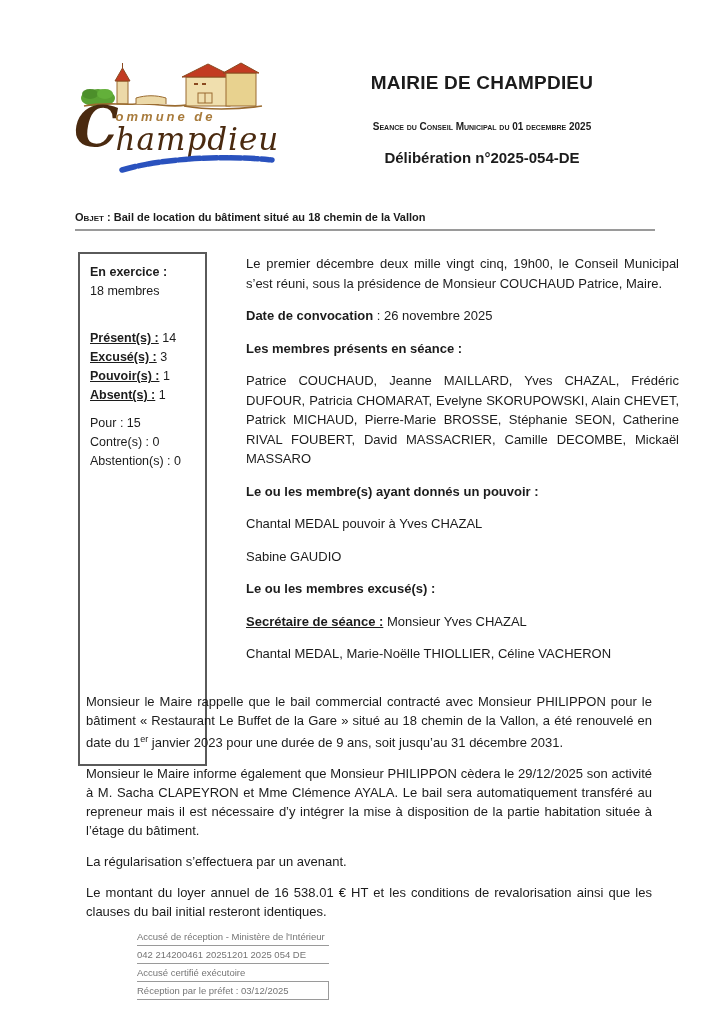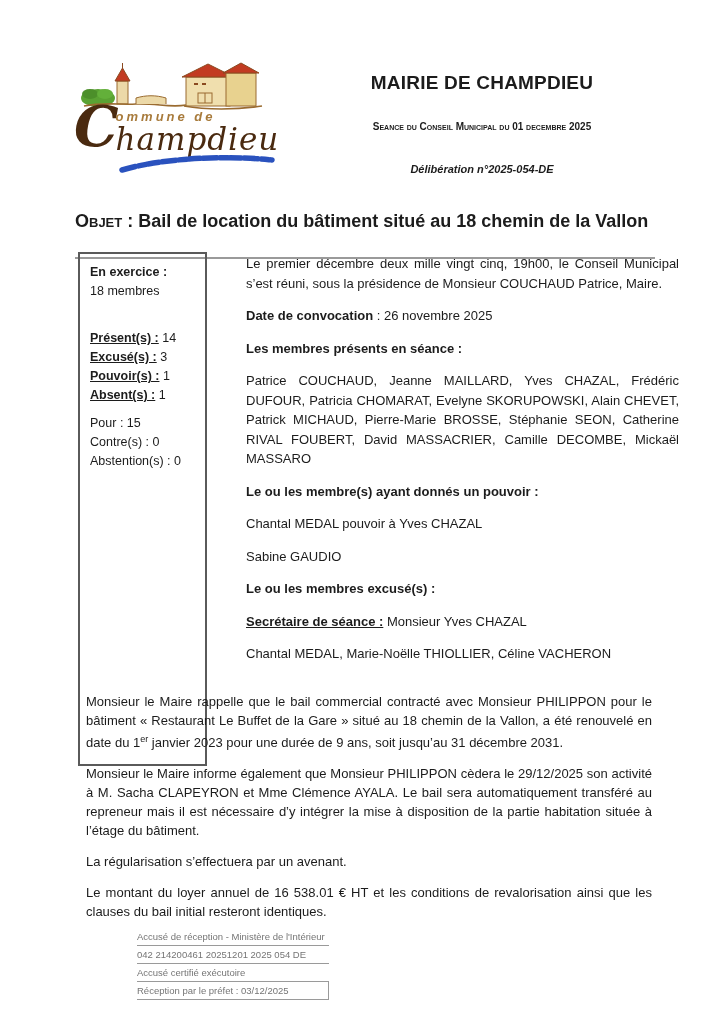--- a/index.html
+++ b/index.html
@@ -26,27 +26,27 @@
   .logo-name{
     display:block;font-size:31px;color:#4a2a10;letter-spacing:1px;
     margin-top:-3px;font-family:"DejaVu Serif",serif;
   }
   .swoosh{display:block;margin:-4px 0 0 48px;}
 
   
   .header-right{position:absolute;left:308px;top:72px;width:348px;text-align:center;}
   .doc-title{font-size:19px;font-weight:bold;letter-spacing:.2px;}
   .seance-line{margin-top:27px;font-size:10px;font-weight:bold;font-variant:small-caps;}
-  .delib-line{margin-top:31px;font-size:11px;font-weight:bold;font-style:italic;}
+  .delib-line{margin-top:17px;font-size:15px;font-weight:bold;}
 
   
   .objet{
     position:absolute;left:75px;top:211px;width:580px;
-    font-size:18px;font-weight:bold;
-    padding-bottom:25px;border-bottom:2px solid #9a9a9a;
+    font-size:11px;font-weight:bold;
+    padding-bottom:6px;border-bottom:2px solid #9a9a9a;
   }
   .objet .sc{font-variant:small-caps;}
 
   
   .vote-box{
     position:absolute;left:78px;top:252px;width:129px;height:514px;
     border:2px solid #5a5a5a;box-sizing:border-box;
     padding:9px 6px 0 10px;font-size:12.5px;line-height:19px;
   }
   .vb-bold{font-weight:bold;}

